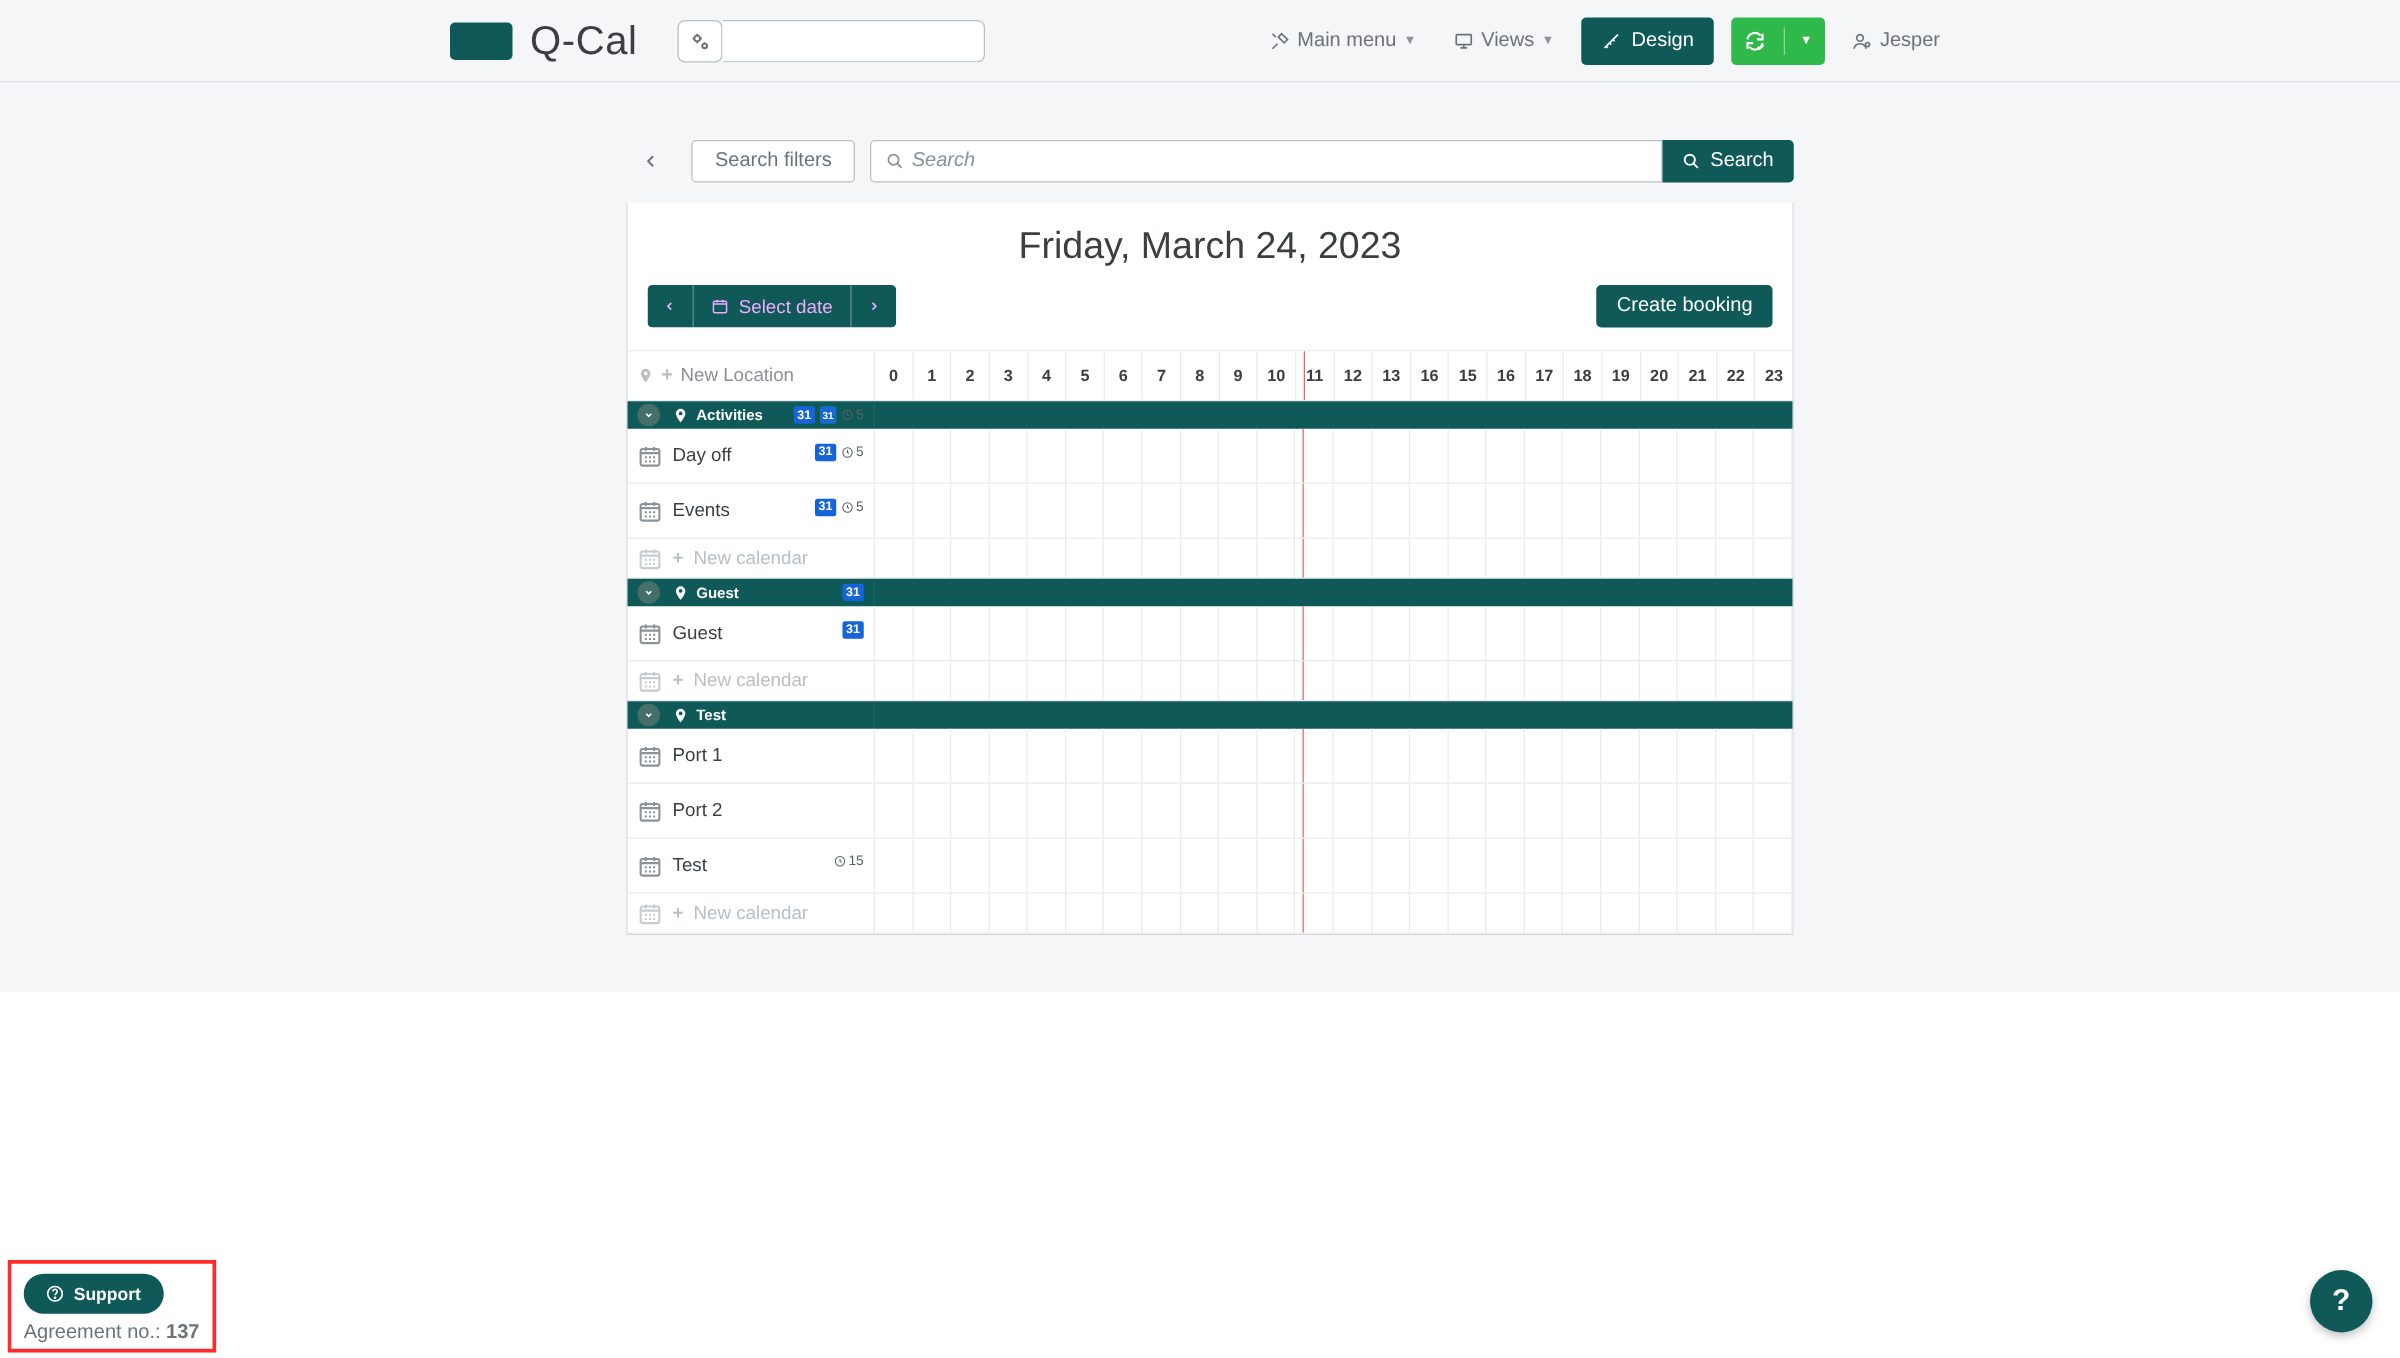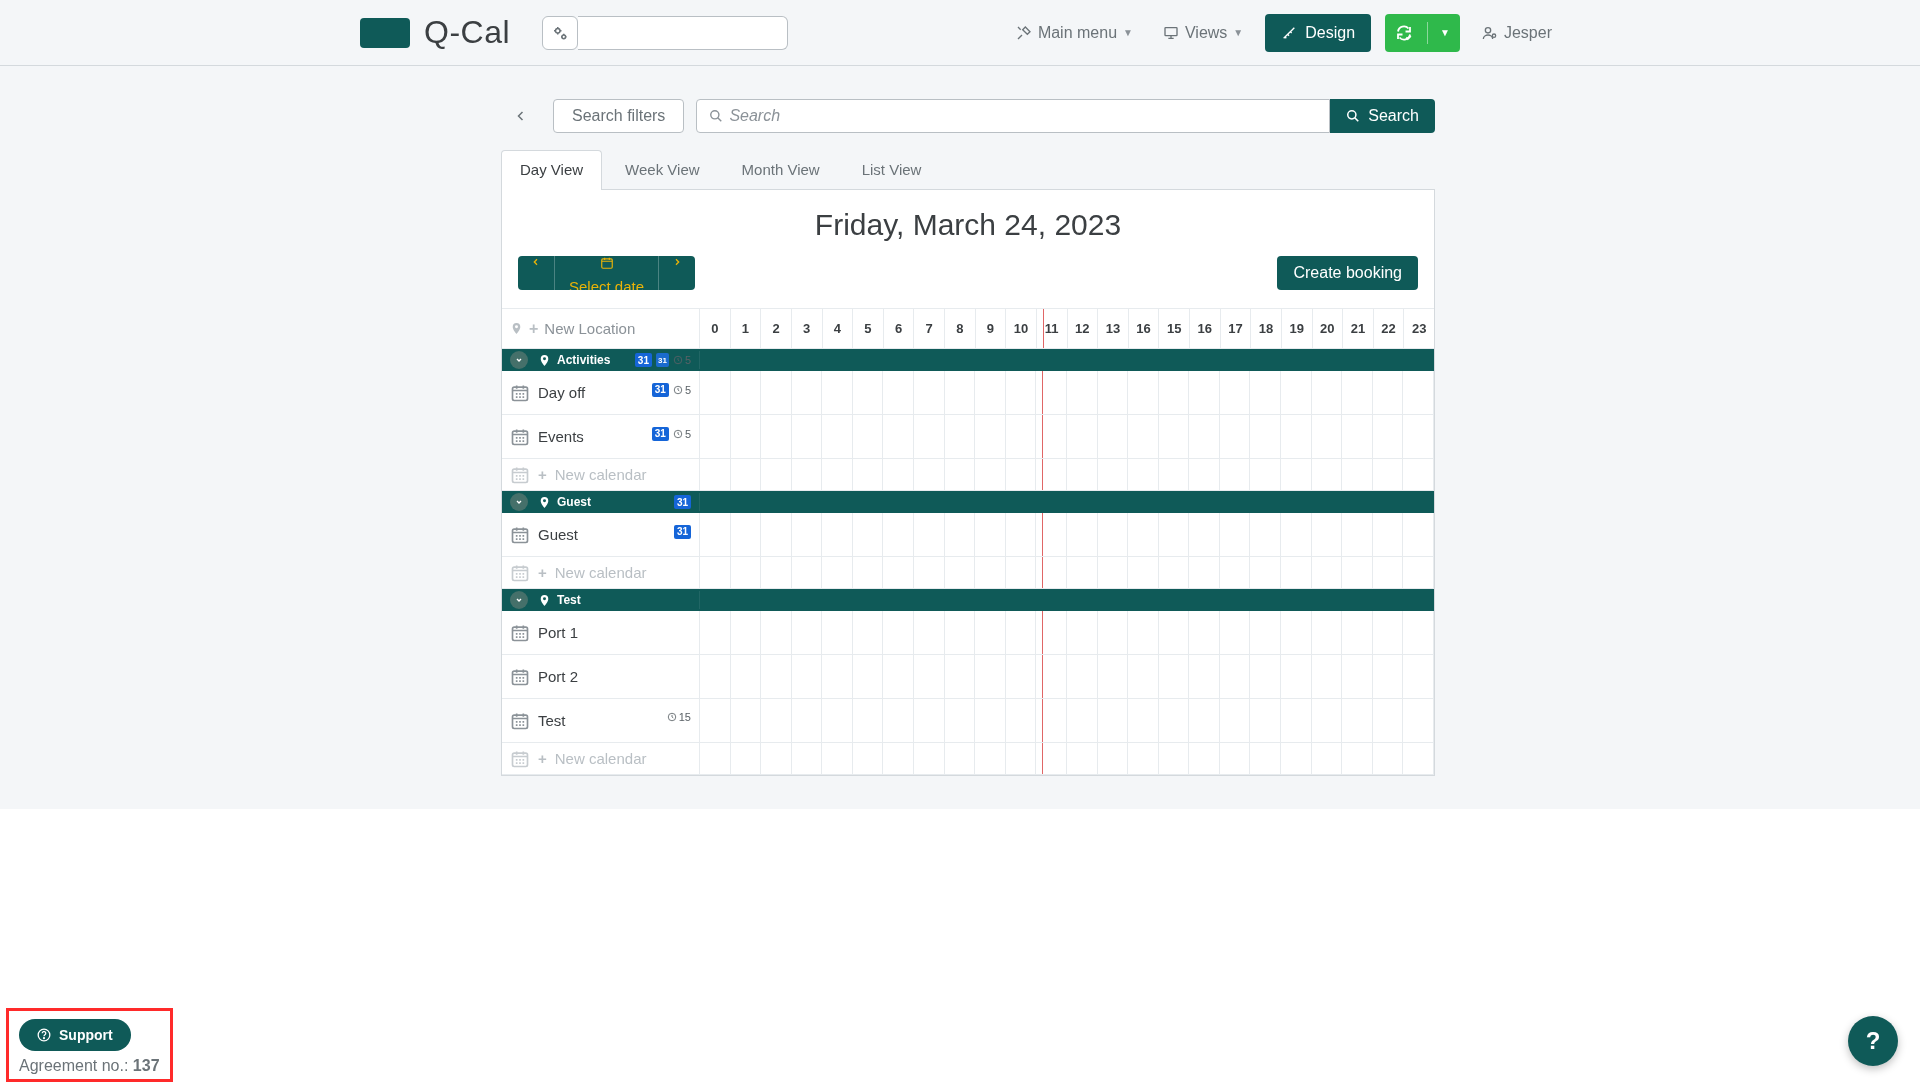--- a/index.html
+++ b/index.html
@@ -61,21 +61,21 @@
   .btn-green{background:var(--green);color:#fff;}
   .btn-green .sep{width:1px;background:rgba(255,255,255,.45);height:22px;margin:0 4px 0 6px;}
   .nav-group{display:flex;align-items:center;gap:14px;}
   .icon{display:inline-block;}
   
   .page{
     background:var(--gray-100);
     padding:20px 0 30px;
     min-height:680px;
   }
-  .max{width:950px;margin:3px auto;padding-left:16px;}
+  .max{width:950px;margin:16px auto;padding-left:16px;}
   .top-controls{
     display:flex;align-items:center;gap:12px;width:100%;position:relative;
     padding:10px 0 4px;
   }
   .icon-back{
     width:40px;height:34px;border-radius:6px;display:flex;align-items:center;justify-content:center;
     color:var(--gray-650);cursor:pointer;font-size:18px;
   }
   .btn-light{
     background:#fff;border:1px solid var(--gray-400);color:var(--gray-650);
@@ -103,23 +103,22 @@
   
   .card{background:#fff;border:1px solid var(--gray-300);border-top:none;padding:12px 0 0;}
   .date-title{font-size:30px;color:#3b3f42;text-align:center;margin:6px 0 14px;font-weight:400;}
   .card-toolbar{
     display:flex;align-items:center;justify-content:space-between;padding:0 16px 18px;
   }
   .seg{
     display:flex;border-radius:4px;overflow:hidden;
   }
   .seg button{
-    background:var(--teal);color:#eab308;border:none;height:34px;padding:0 14px;font-size:15px;display:flex;align-items:center;gap:8px;cursor:pointer;
+    background:var(--teal);color:#f0abfc;border:none;height:34px;padding:0 14px;font-size:15px;display:flex;align-items:center;gap:8px;cursor:pointer;
     border-right:1px solid rgba(255,255,255,.25);
-    flex-direction:column;
   }
   .seg button:last-child{border-right:none;}
   .btn-create{height:34px;}
   
   .grid{width:100%;border-top:1px solid var(--gray-200);}
   .grid-head{display:flex;height:40px;border-bottom:1px solid var(--gray-200);}
   .left-col{width:198px;min-width:198px;display:flex;align-items:center;padding:0 8px;color:var(--gray-500);gap:6px;border-right:1px solid var(--gray-200);}
   .hours{flex:1;display:flex;}
   .hour{flex:1;border-right:1px solid var(--gray-200);display:flex;align-items:center;justify-content:center;font-size:13px;color:#3b3f42;font-weight:600;position:relative;}
   .hour:last-child{border-right:none;}
@@ -274,26 +273,20 @@
                 <circle cx="10" cy="10" r="7"></circle>
                 <path d="M21 21l-6-6"></path>
               </svg>
           </span>
           <span>Search</span>
         </button>
       </div>
     </div>
 
     <div class="tabs-wrap">
-      <div class="tabs" id="tabs">
-          <div class="tab active">Day View</div>
-          <div class="tab">Week View</div>
-          <div class="tab">Month View</div>
-          <div class="tab">List View</div>
-        </div>
 
       <div class="card">
         <h2 class="date-title">Friday, March 24, 2023</h2>
 
         <div class="card-toolbar">
           <div class="seg">
             <button>
               <svg width="8" height="12" viewBox="0 0 24 24" fill="none" stroke="currentColor" stroke-width="4">
                   <path d="M15 4l-8 8 8 8"></path>
                 </svg>

